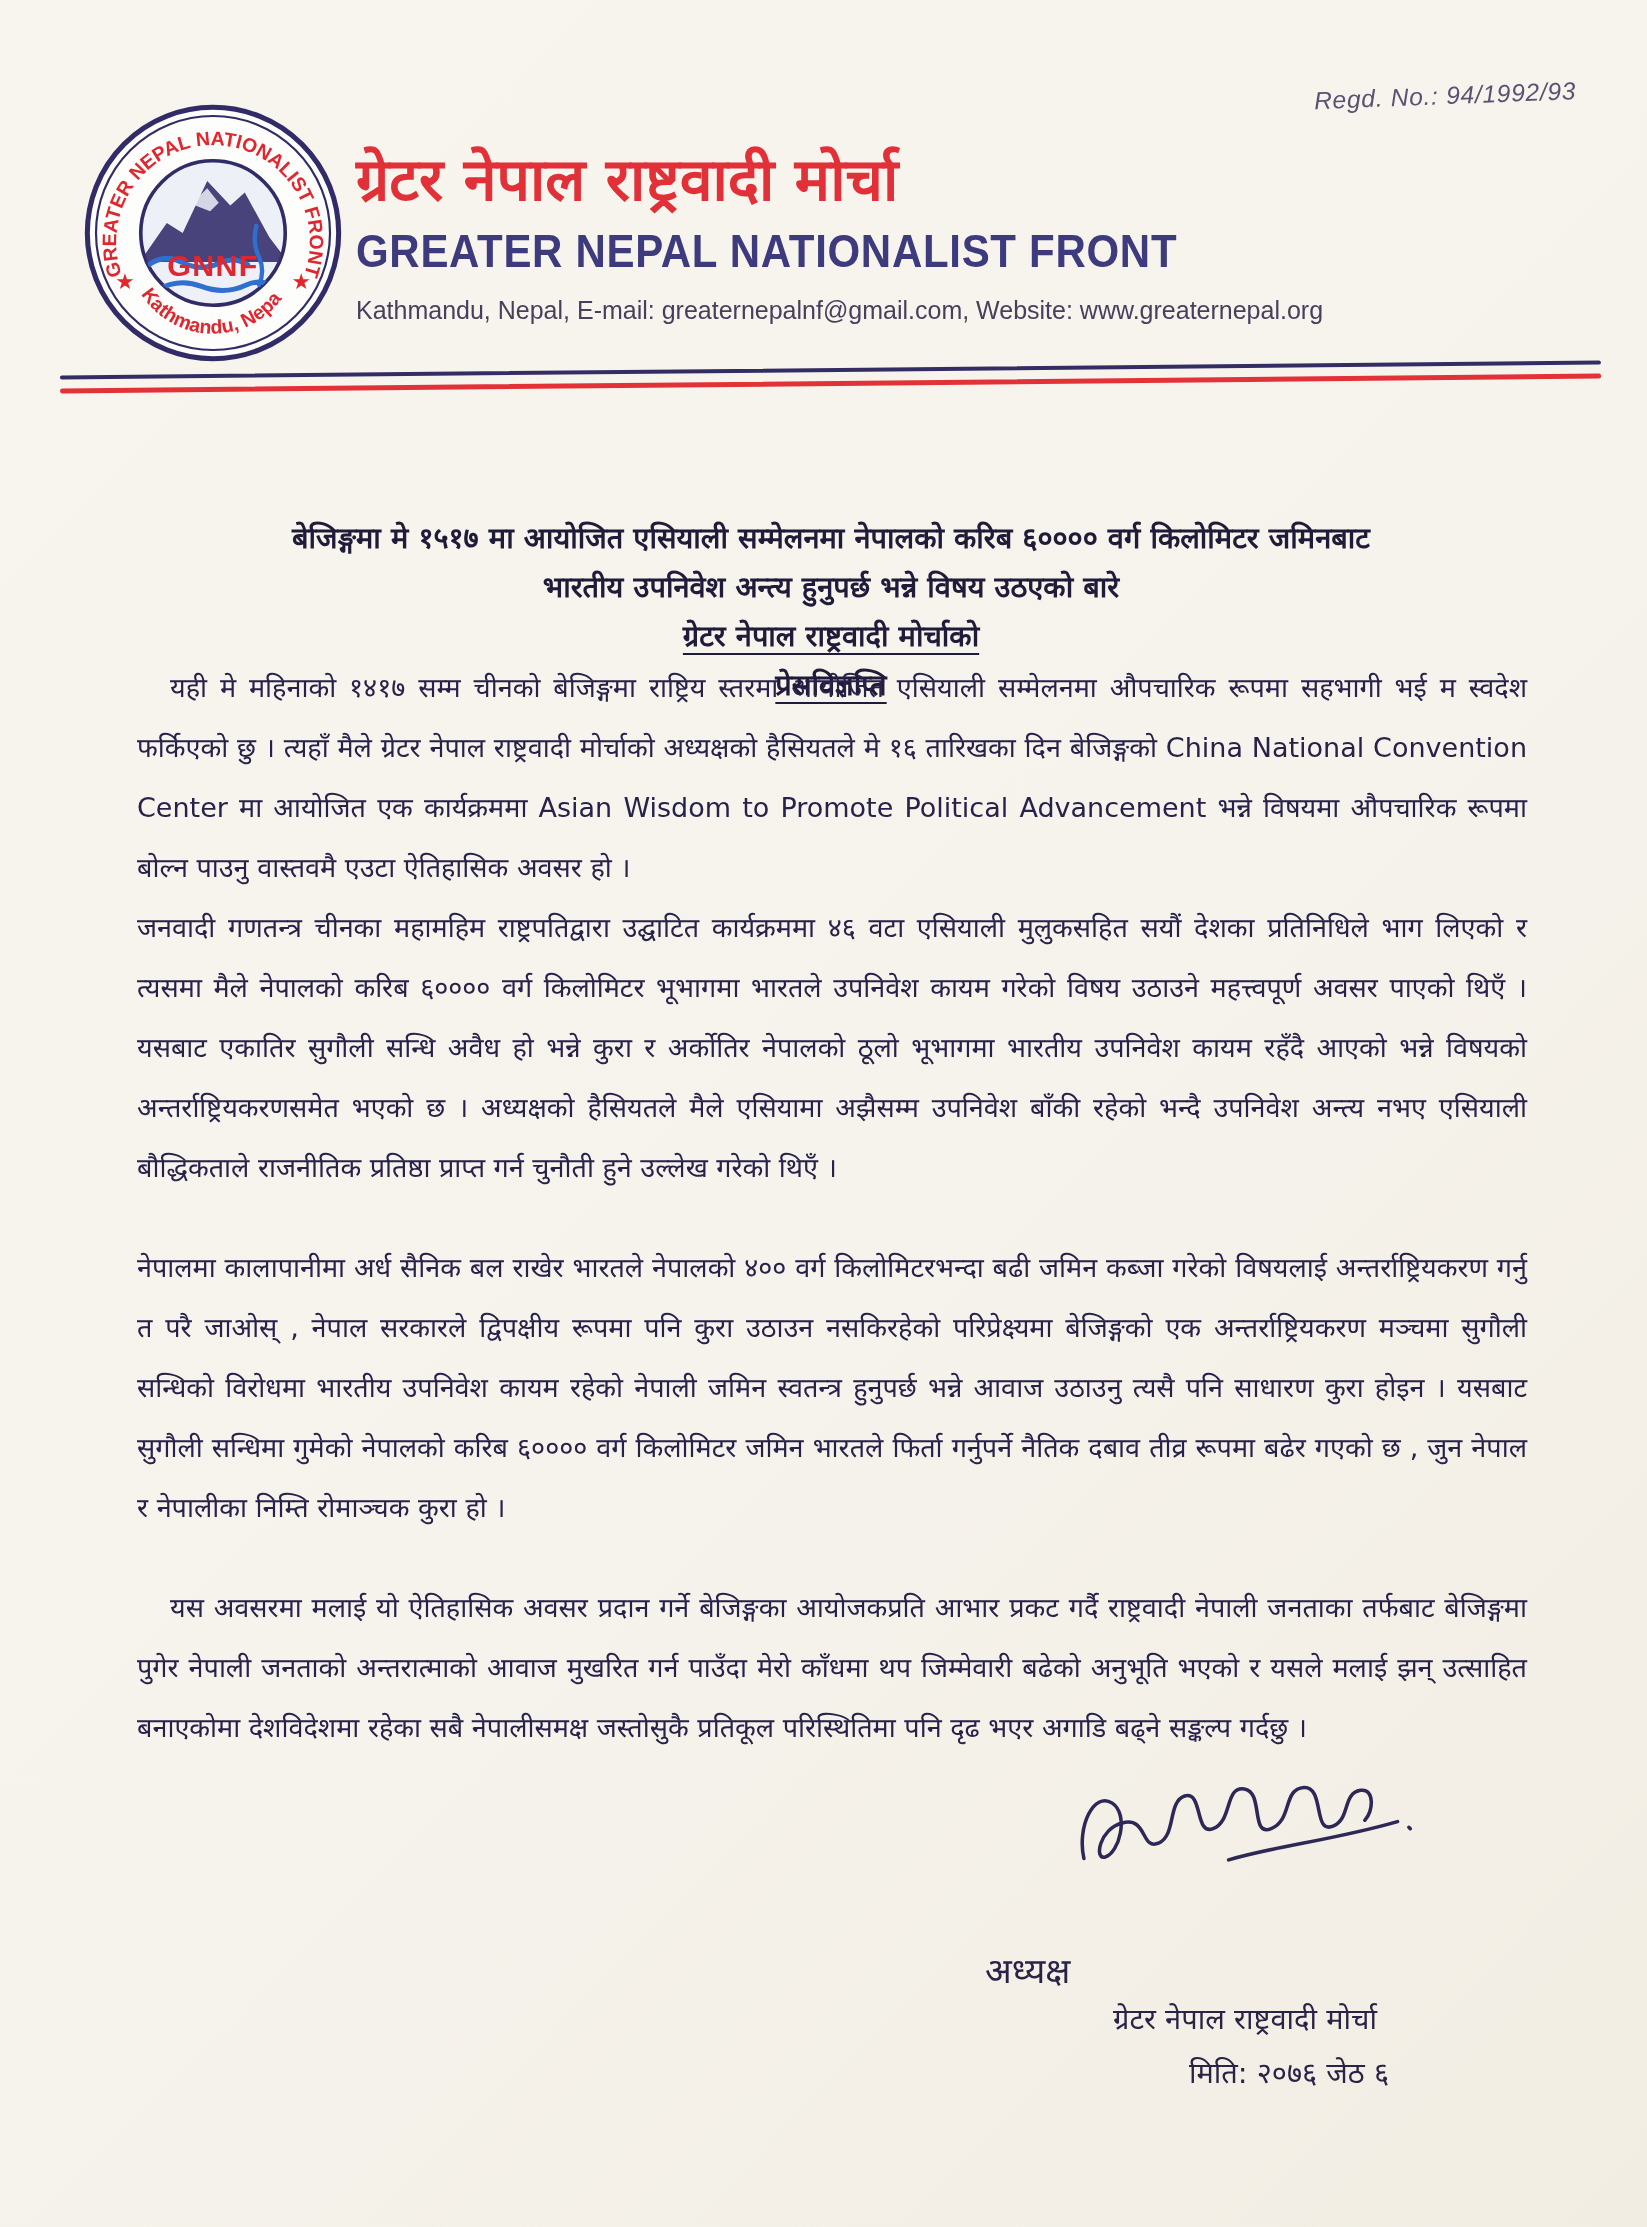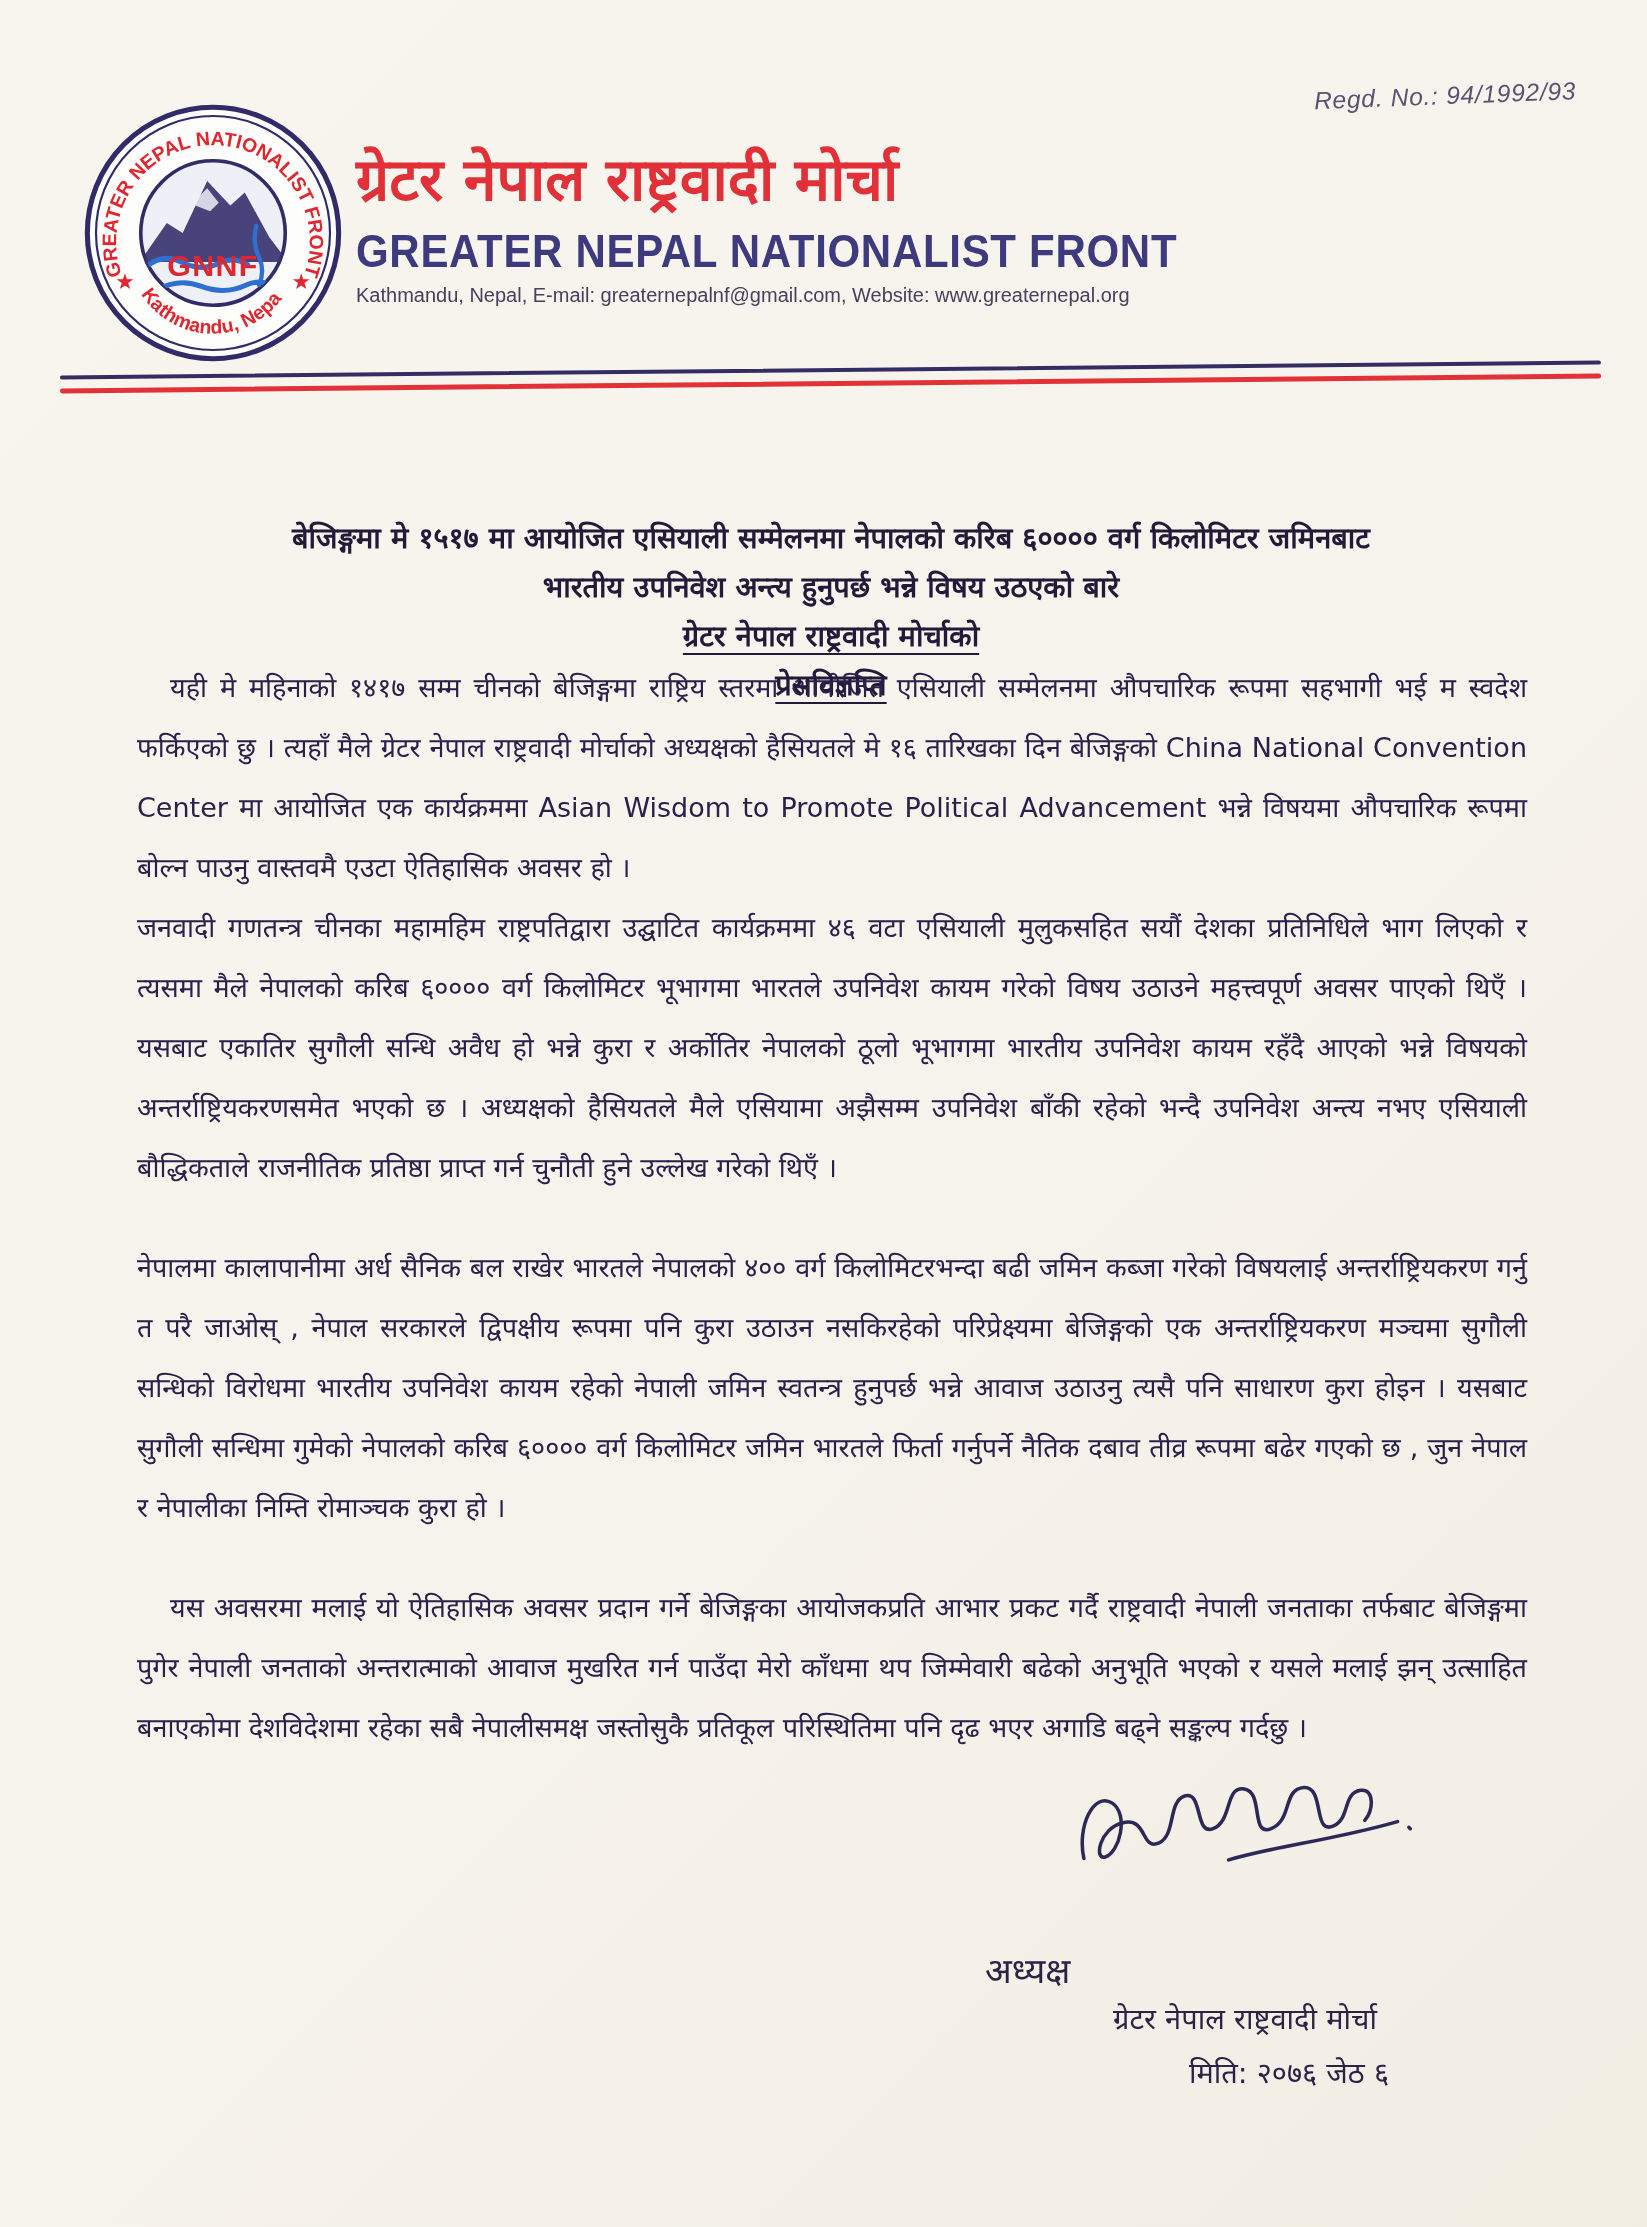--- a/index.html
+++ b/index.html
@@ -31,23 +31,23 @@
     white-space:nowrap;
   }
   .hdr-eng{
     position:absolute;top:226px;left:356px;width:1163px;
     font-family:"Liberation Sans","DejaVu Sans",sans-serif;
     font-size:42px;font-weight:800;color:#3d3a7d;
     letter-spacing:0.7px;transform:scaleY(1.08);transform-origin:left top;
     white-space:nowrap;
   }
   .hdr-contact{
-    position:absolute;top:284px;left:356px;width:1231px;
+    position:absolute;top:296px;left:356px;width:1231px;
     font-family:"Liberation Sans","DejaVu Sans",sans-serif;
-    font-size:20px;color:#46405c;white-space:nowrap;
+    font-size:25px;color:#46405c;white-space:nowrap;
   }
   
   .rule-wrap{position:absolute;top:368px;left:60px;width:1541px;transform:rotate(-0.55deg);}
   .rule-navy{height:4.1px;background:#332d63;border-radius:2.1px;}
   .rule-red{height:4.8px;background:#e23237;border-radius:2.1px;margin-top:9px;}
   
   .title-block{
     position:absolute;top:498px;left:130px;width:1402px;
     text-align:center;color:#211b3a;
     font-family:"DejaVu Sans","Liberation Sans",sans-serif;

